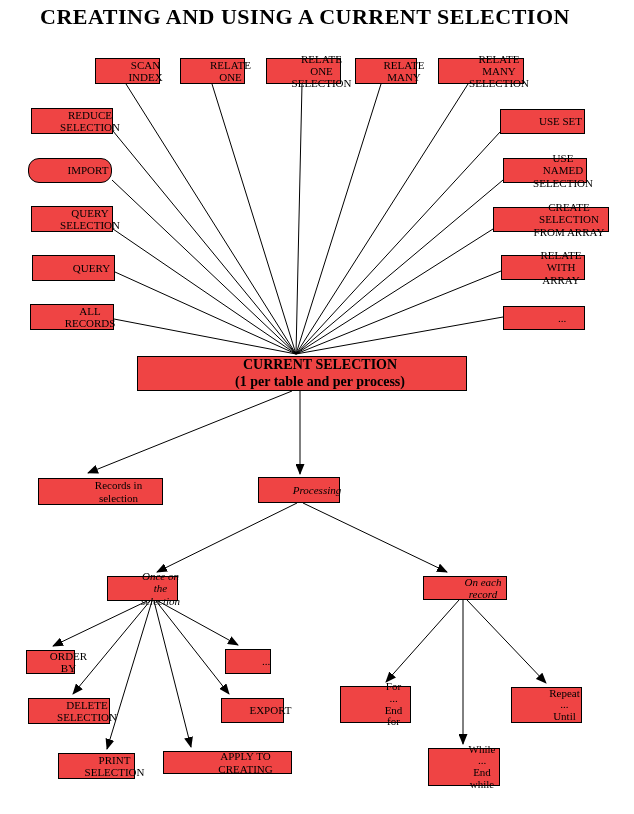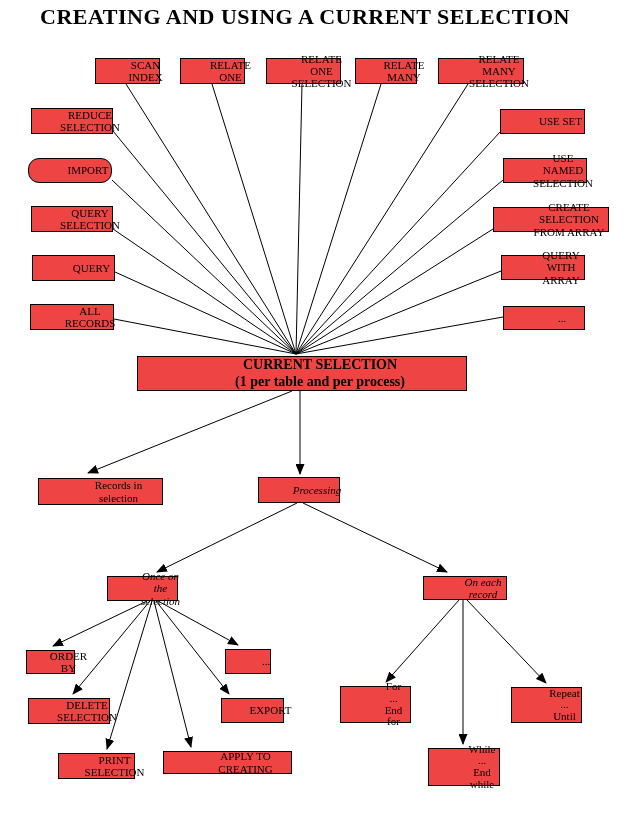--- a/index.html
+++ b/index.html
@@ -99,21 +99,21 @@
   <div class="box" style="left:31px;top:206px;width:82px;height:26px;">QUERY
 SELECTION</div>
   <div class="box" style="left:32px;top:255px;width:83px;height:26px;">QUERY</div>
   <div class="box" style="left:30px;top:304px;width:84px;height:26px;">ALL RECORDS</div>
 
   <div class="box" style="left:500px;top:109px;width:85px;height:25px;">USE SET</div>
   <div class="box" style="left:503px;top:158px;width:84px;height:25px;">USE NAMED
 SELECTION</div>
   <div class="box" style="left:493px;top:207px;width:116px;height:25px;">CREATE SELECTION
 FROM ARRAY</div>
-  <div class="box" style="left:501px;top:255px;width:84px;height:25px;">QUERY WITH
+  <div class="box" style="left:501px;top:255px;width:84px;height:25px;">RELATE WITH
 ARRAY</div>
   <div class="box" style="left:503px;top:306px;width:82px;height:24px;">...</div>
 
   <div class="box main" style="left:137px;top:356px;width:330px;height:35px;">CURRENT SELECTION
 (1 per table and per process)</div>
   <div class="box" style="left:38px;top:478px;width:125px;height:27px;">Records in selection</div>
   <div class="box it" style="left:258px;top:477px;width:82px;height:26px;">Processing</div>
 
   <div class="box it" style="left:107px;top:576px;width:71px;height:25px;">Once on the
 selection</div>

